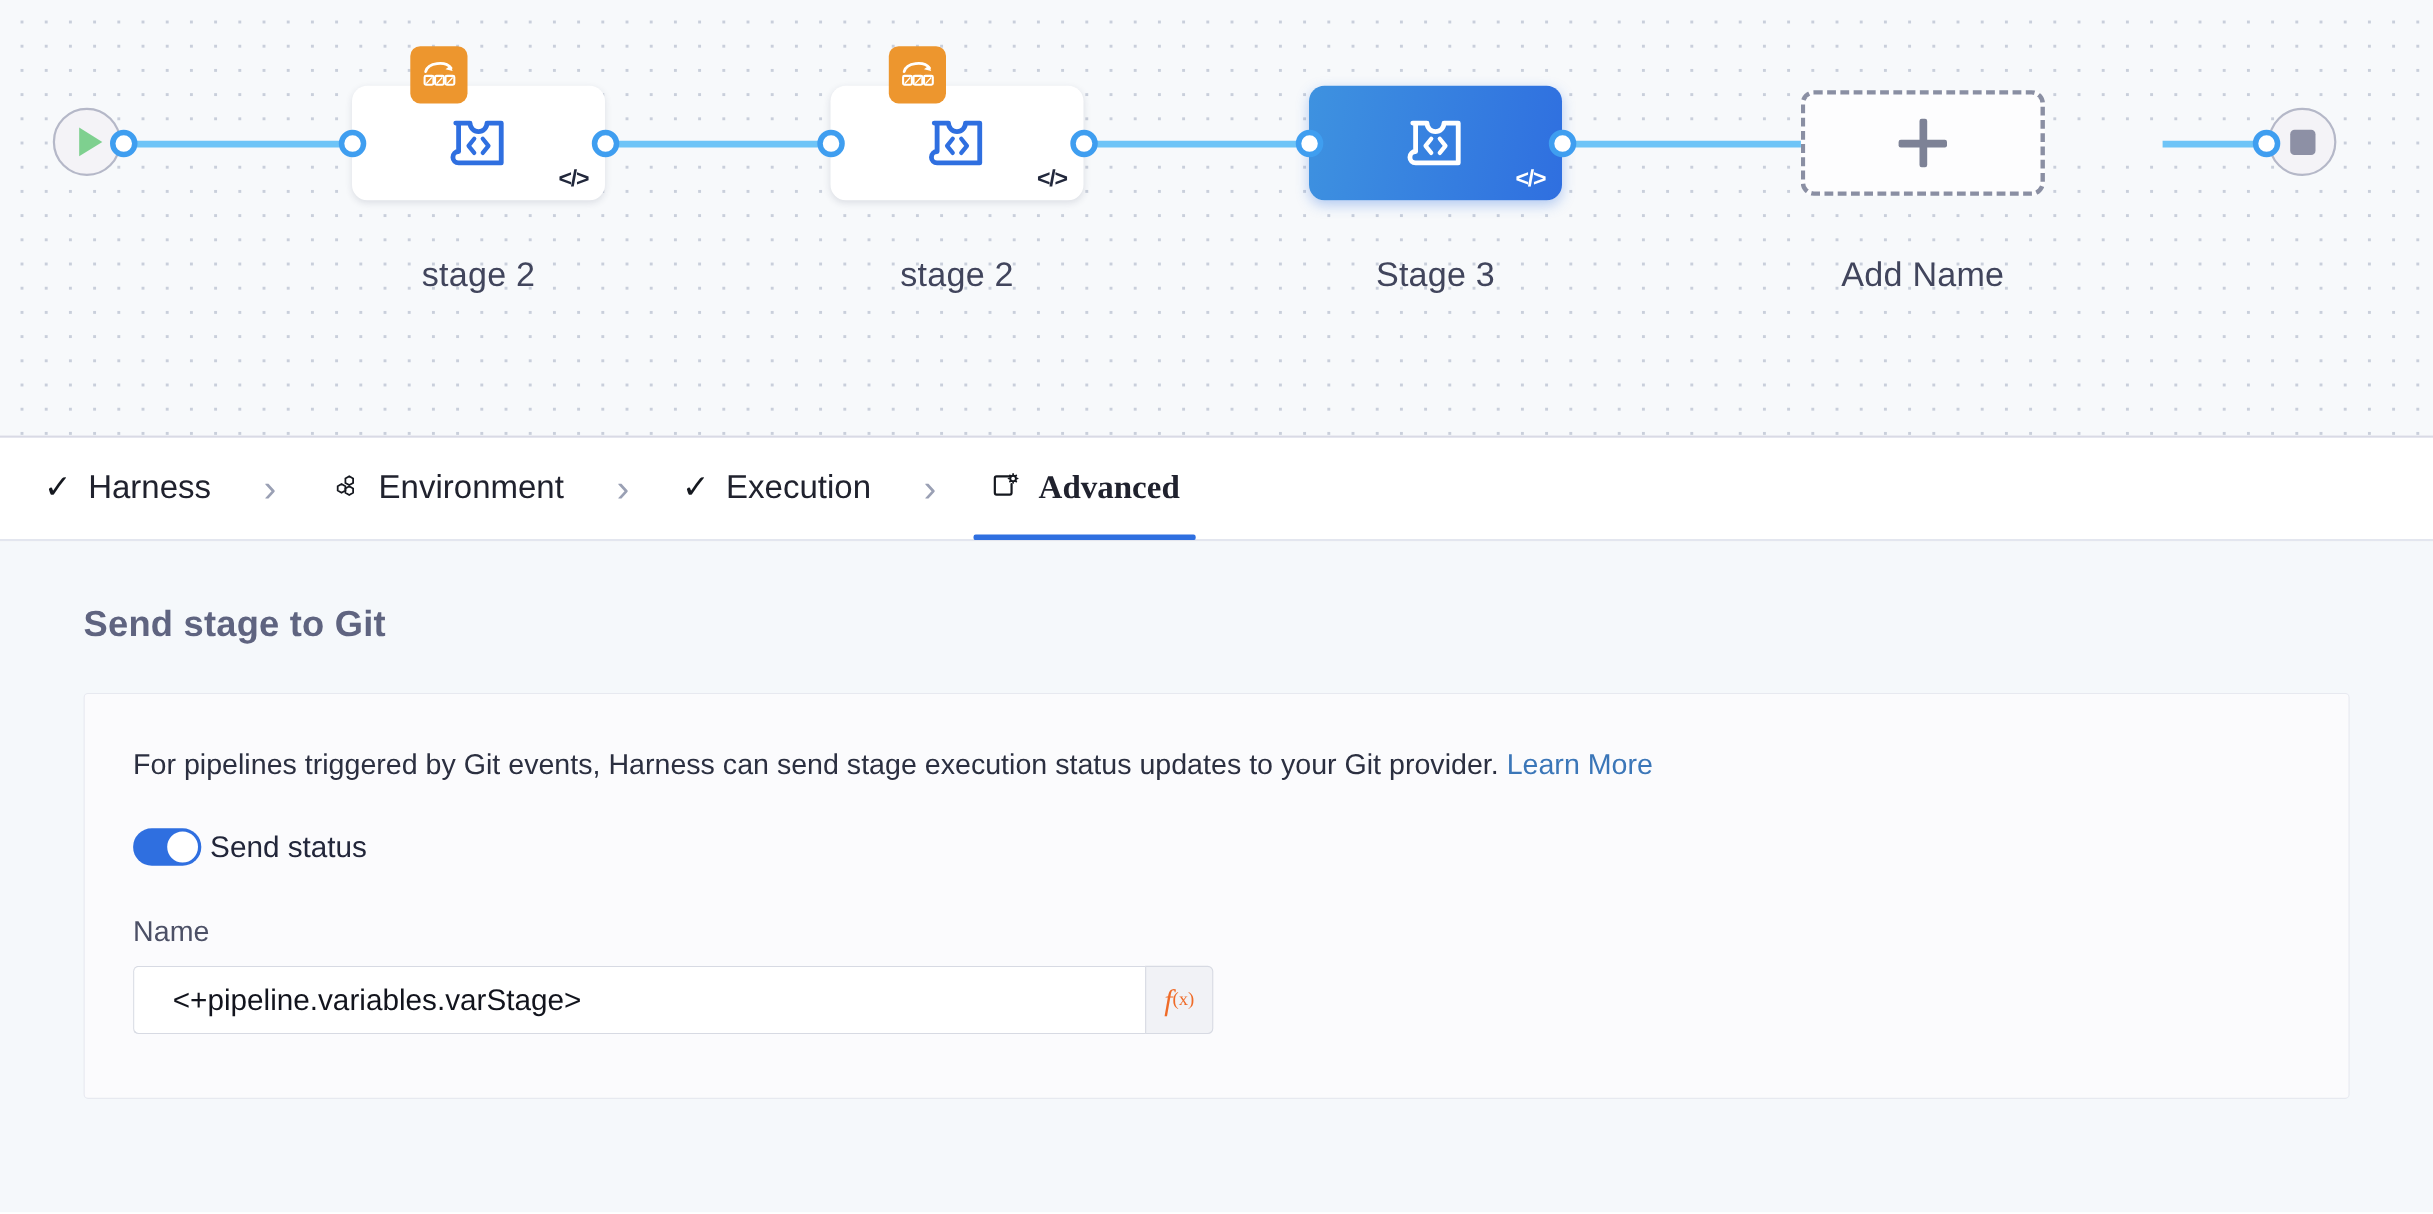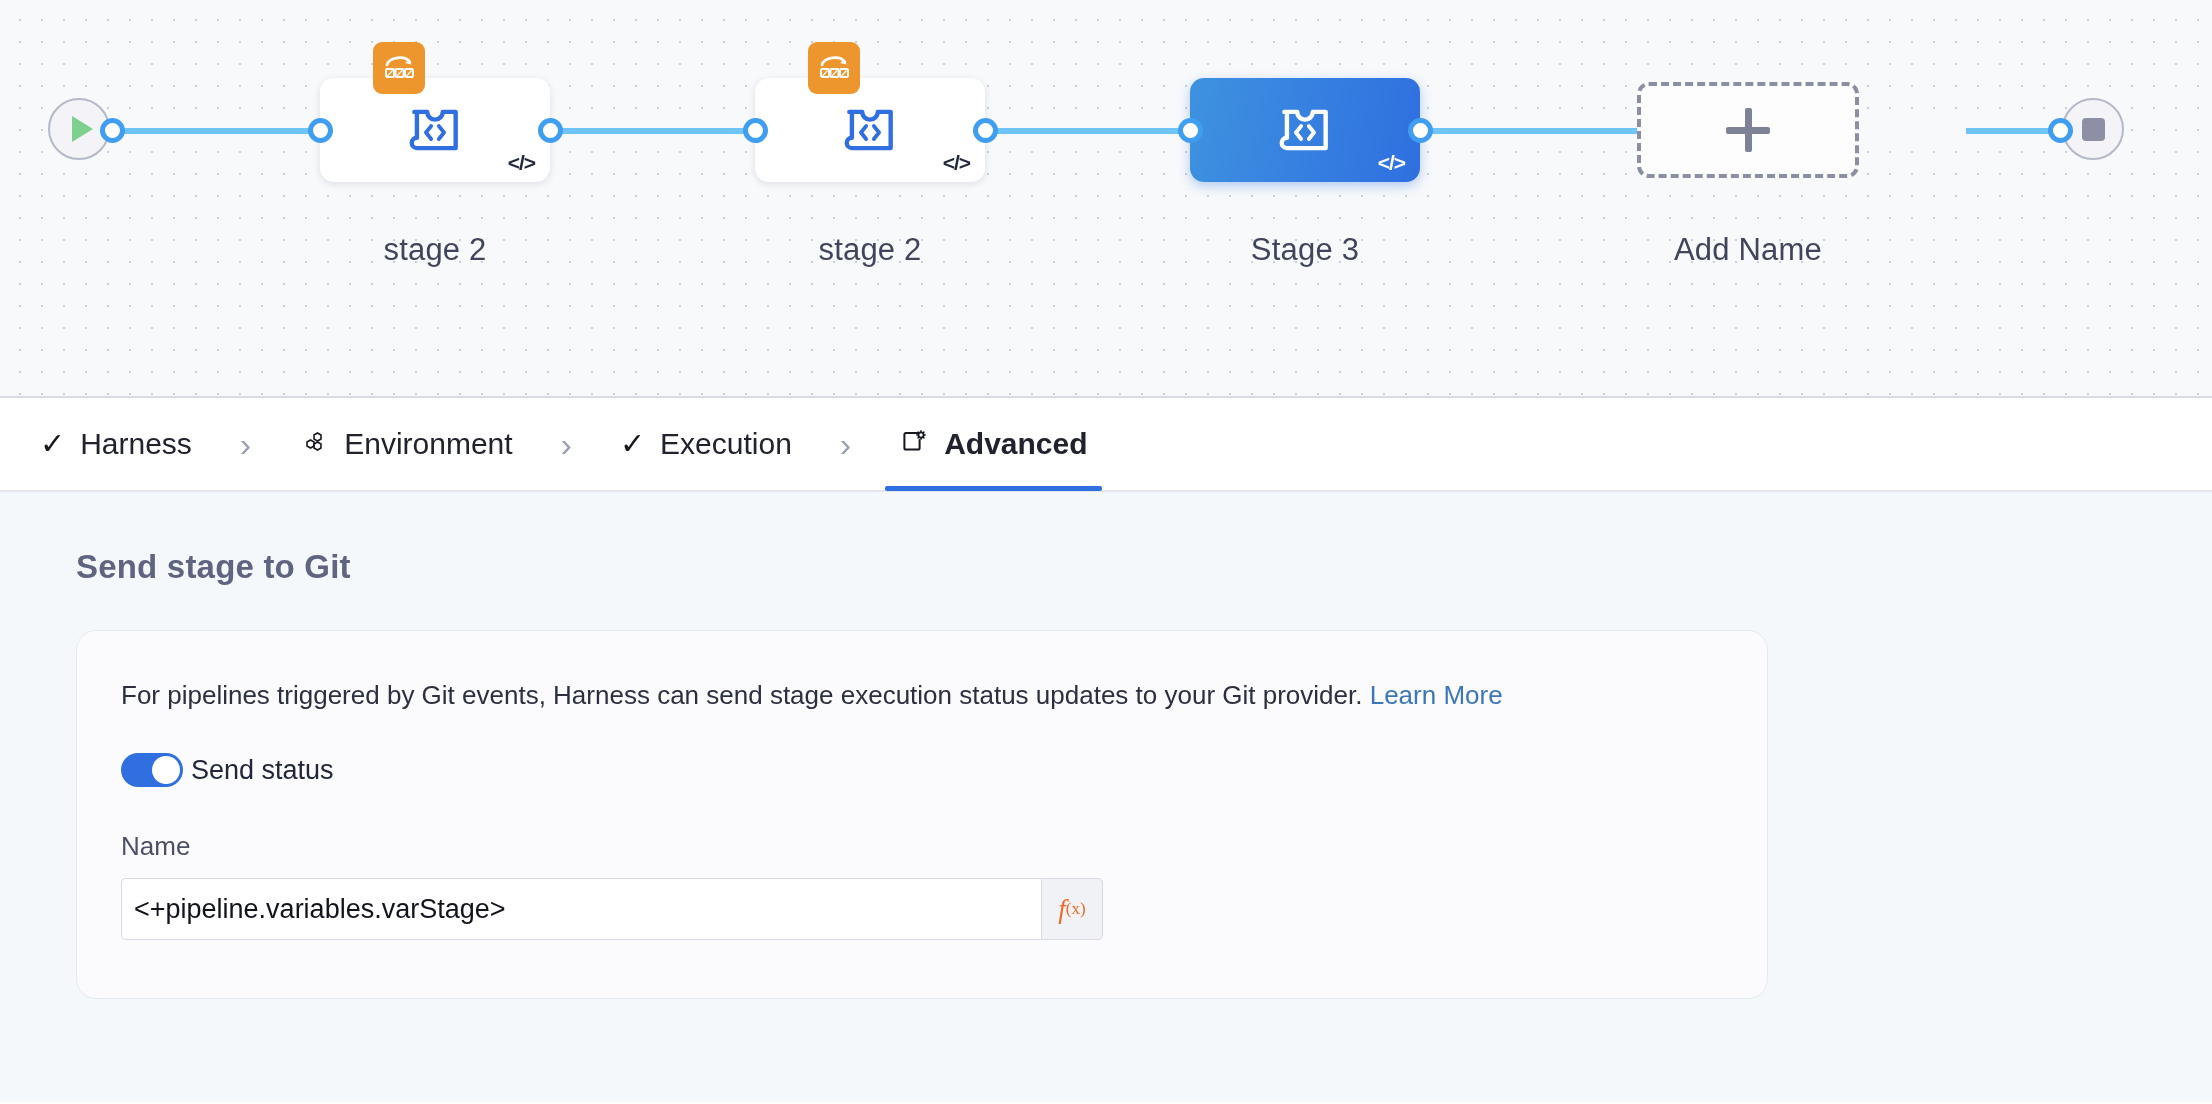--- a/index.html
+++ b/index.html
@@ -178,21 +178,21 @@
     gap: 15px;
     height: 94px;
     padding: 0 14px;
     cursor: pointer;
     position: relative;
   }
   .tab-label {
     font-size: 30px;
     color: #20222e;
   }
-  .tab.active .tab-label { font-weight: bold; }
+  .tab.active .tab-label { font-weight: bold; font-family: Liberation Serif, serif; }
   .tab.active::after {
     content: "";
     position: absolute;
     left: 0; right: 0; bottom: 0;
     height: 5px;
     background: #2f6fe0;
     border-radius: 2px;
   }
   .tab-sep {
     font-size: 34px;
@@ -215,24 +215,24 @@
     padding: 56px 76px 0 76px;
   }
   .panel-title {
     font-size: 33px;
     font-weight: bold;
     color: #5f6480;
     letter-spacing: 0.2px;
     margin-bottom: 44px;
   }
   .card {
-    width: 1692px;
+    width: 2060px;
     background: #fbfbfd;
     border: 1px solid #e7e9f0;
-    border-radius: 20px;
+    border-radius: 4px;
     padding: 46px 44px 58px 44px;
     margin-top: 17px;
   }
   .desc {
     font-size: 26px;
     color: #2b2f40;
     line-height: 1.4;
     margin-bottom: 40px;
   }
   .desc a {
@@ -281,21 +281,21 @@
     height: 62px;
   }
   .text-input {
     flex: 1;
     border: 1px solid #d7dae3;
     border-right: none;
     border-radius: 5px 0 0 5px;
     background: #ffffff;
     font-size: 27px;
     color: #12141d;
-    padding: 0 12px;
+    padding: 0 35px;
     font-family: "Liberation Sans", sans-serif;
     outline: none;
   }
   .fx-btn {
     width: 62px;
     border: 1px solid #d7dae3;
     border-radius: 0 5px 5px 0;
     background: #f1f2f6;
     color: #ef6b28;
     font-size: 27px;

